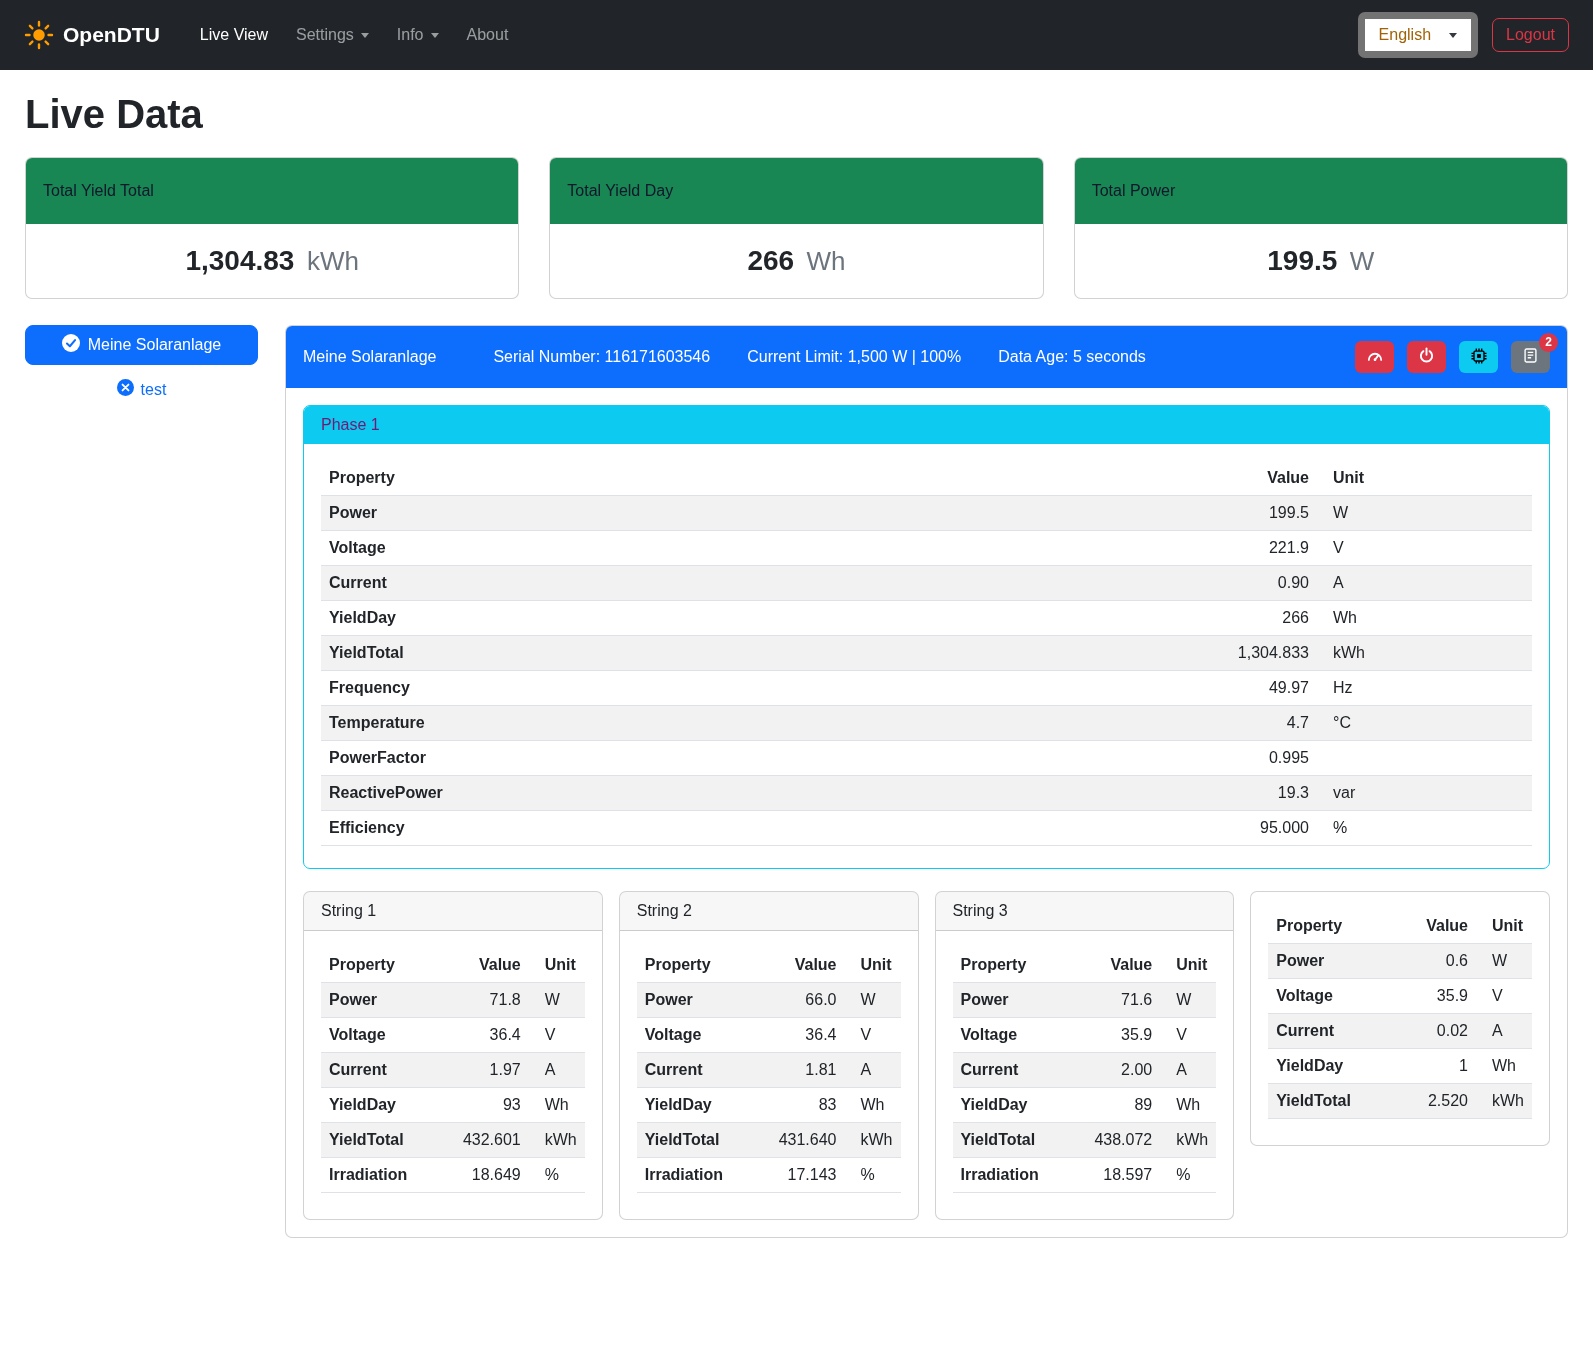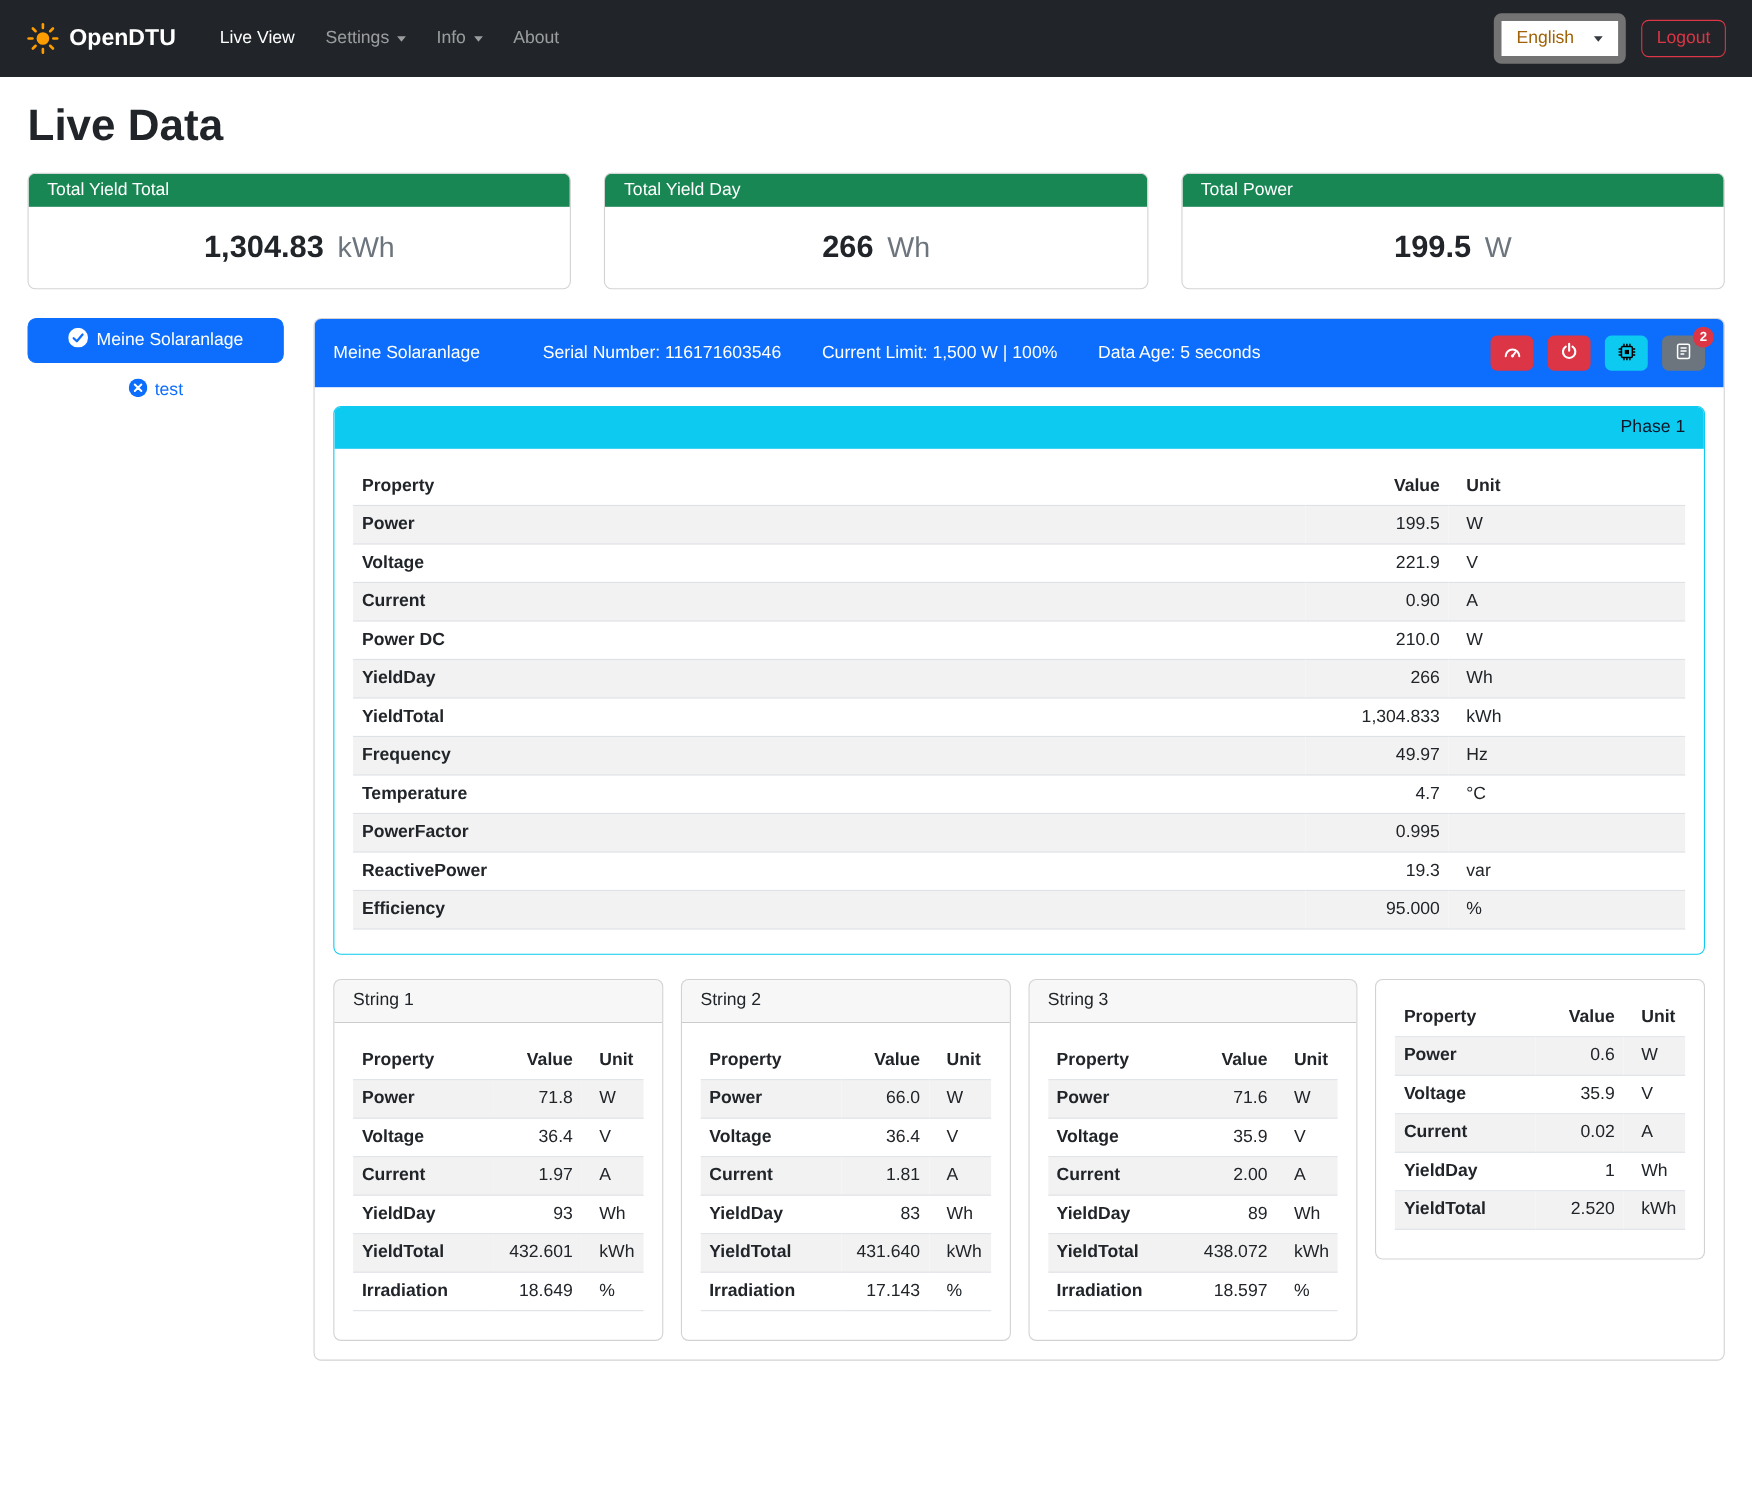--- a/index.html
+++ b/index.html
@@ -78,22 +78,22 @@
   .cards-row { display: flex; gap: 30px; margin-bottom: 26px; }
   .summary-card {
     flex: 1;
     border: 1px solid rgba(0,0,0,.175);
     border-radius: 7px;
     overflow: hidden;
     background: #fff;
   }
   .summary-card .card-header {
     background: var(--success, #198754);
-    color: #ffffff;
-    padding: 6px 17px;
+    color: #0f172a;
+    padding: 24px 17px;
     font-size: 16px;
   }
   .summary-card .card-body {
     padding: 21px 16px;
     text-align: center;
   }
   .summary-value { font-size: 28px; font-weight: 600; color: #212529; }
   .summary-unit { font-size: 26px; font-weight: 500; color: #6c757d; margin-left: 8px; }
 
   
@@ -176,23 +176,22 @@
 
   
   .phase-card {
     border: 1px solid var(--info, #0dcaf0);
     border-radius: 7px;
     overflow: hidden;
     margin-bottom: 22px;
   }
   .phase-header {
     background: var(--info, #0dcaf0);
-    color: #0f172a;
+    color: #701a75;
     padding: 10px 17px;
-    text-align: right;
   }
   .phase-body { padding: 17px 17px 22px; }
 
   
   table { width: 100%; border-collapse: collapse; font-size: 16px; }
   th, td { padding: 8px; border-bottom: 1px solid #dee2e6; text-align: left; vertical-align: middle; }
   th { font-weight: 700; }
   td:first-child { font-weight: 700; }
   th:nth-child(2), td:nth-child(2) { text-align: right; }
   th:nth-child(3), td:nth-child(3) { padding-left: 16px; }
@@ -380,25 +379,20 @@
                     <td>Voltage</td>
                     <td>221.9</td>
                     <td>V</td>
                   </tr>
                   <tr>
                     <td>Current</td>
                     <td>0.90</td>
                     <td>A</td>
                   </tr>
                   <tr>
-                    <td>Power DC</td>
-                    <td>210.0</td>
-                    <td>W</td>
-                  </tr>
-                  <tr>
                     <td>YieldDay</td>
                     <td>266</td>
                     <td>Wh</td>
                   </tr>
                   <tr>
                     <td>YieldTotal</td>
                     <td>1,304.833</td>
                     <td>kWh</td>
                   </tr>
                   <tr>

